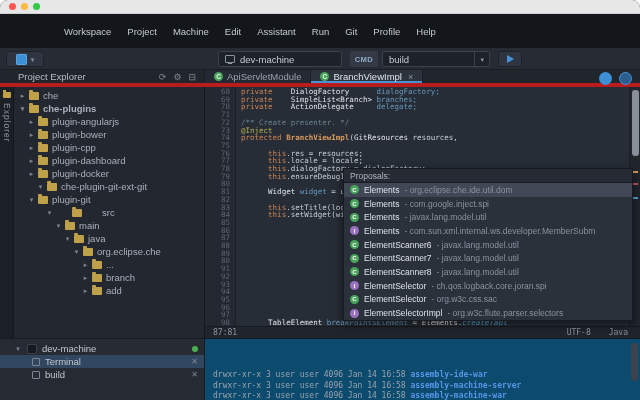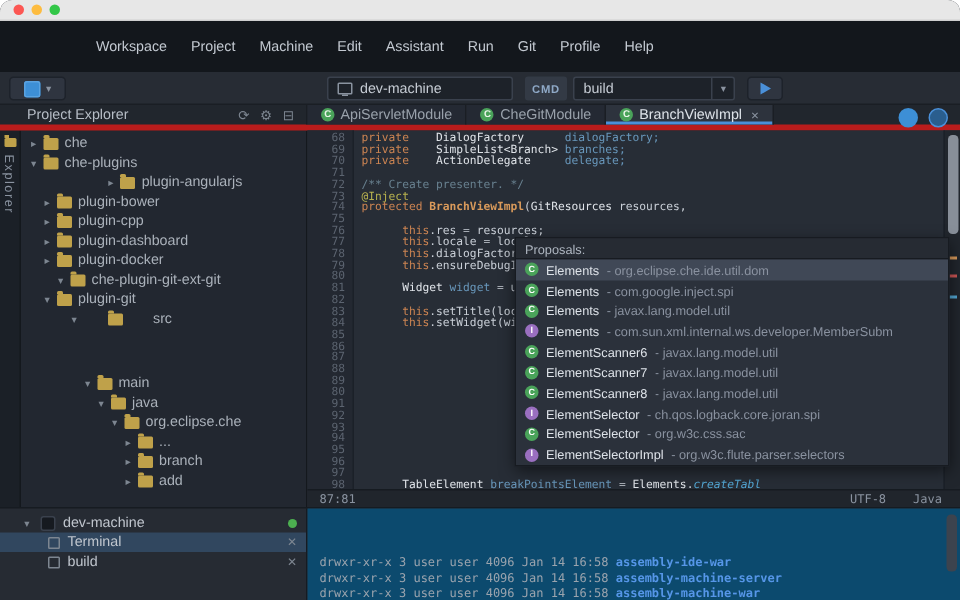--- a/index.html
+++ b/index.html
@@ -71,21 +71,21 @@
   .tk-c{color:#d99a5b;font-weight:bold}
   .tk-s{color:#c9cfd7}
   .ruler{width:11px;background:#21262d;border-left:1px solid #1b2028;position:relative;flex:none}
   .thumb{position:absolute;left:2px;top:3px;width:7px;height:66px;background:#9aa2ad;border-radius:3px;opacity:.85}
   .mark{position:absolute;left:3px;width:5px;height:2px}
   .mark.m1{top:84px;background:#d99a5b}
   .mark.m2{top:96px;background:#cc5555}
   .mark.m3{top:110px;background:#53a7d4}
 
   
-  .proposals{position:absolute;left:138px;top:71px;width:290px;height:153px;background:#2b313b;border:1px solid #171b21;box-shadow:0 3px 10px rgba(0,0,0,.55);z-index:5;display:flex;flex-direction:column}
+  .proposals{position:absolute;left:138px;top:81px;width:290px;height:153px;background:#2b313b;border:1px solid #171b21;box-shadow:0 3px 10px rgba(0,0,0,.55);z-index:5;display:flex;flex-direction:column}
   .p-title{height:14px;background:#262b33;border-bottom:1px solid #171b21;color:#aeb6c0;font-size:8.5px;display:flex;align-items:center;padding-left:6px;flex:none}
   .p-row{height:13.7px;display:flex;align-items:center;gap:5px;padding:0 6px;font-size:8.5px;white-space:nowrap;overflow:hidden}
   .p-row.sel{background:#404856}
   .p-ico{width:9px;height:9px;border-radius:50%;flex:none;color:#fff;font-size:6px;font-weight:bold;display:flex;align-items:center;justify-content:center}
   .p-ico.class{background:#4aa35a}
   .p-ico.interface{background:#9a6fc0}
   .p-name{color:#dde2e8}
   .p-pkg{color:#8a92a0;overflow:hidden;text-overflow:clip}
 
   
@@ -166,24 +166,20 @@
         <span>⟳</span>
         <span>⚙</span>
         <span>⊟</span>
       </span>
     </div>
     <div class="tabs">
         <div class="tab">
           <span class="cicon">C</span>
           <span>ApiServletModule</span>
         </div>
-        <div class="tab">
-          <span class="cicon">C</span>
-          <span>CheGitModule</span>
-        </div>
         <div class="tab active">
           <span class="cicon">C</span>
           <span>BranchViewImpl</span>
           <span class="close">×</span>
         </div>
       </div>
     <div class="right-icons">
       <span class="ricon a"></span>
       <span class="ricon b"></span>
     </div>
@@ -194,26 +190,26 @@
       <span class="minifolder"></span>
       <span class="vlabel">Explorer</span>
     </div>
 
     <div class="tree">
         <div class="trow" style="padding-left: 4px;">
           <span class="arrow">▸</span>
           <span class="ficon"></span>
           <span>che</span>
         </div>
-        <div class="trow" style="padding-left: 4px;">
+        <div class="trow" style="padding-left: 4px; font-weight: bold;">
           <span class="arrow">▾</span>
           <span class="ficon"></span>
           <span>che-plugins</span>
         </div>
-        <div class="trow" style="padding-left: 13px; justify-content: center;">
+        <div class="trow" style="padding-left: 13px;">
           <span class="arrow">▸</span>
           <span class="ficon"></span>
           <span>plugin-angularjs</span>
         </div>
         <div class="trow" style="padding-left: 13px;">
           <span class="arrow">▸</span>
           <span class="ficon"></span>
           <span>plugin-bower</span>
         </div>
         <div class="trow" style="padding-left: 13px;">
@@ -239,21 +235,21 @@
         <div class="trow" style="padding-left: 13px;">
           <span class="arrow">▾</span>
           <span class="ficon"></span>
           <span>plugin-git</span>
         </div>
         <div class="trow" style="padding-left: 31px; gap: 16px;">
           <span class="arrow">▾</span>
           <span class="ficon"></span>
           <span>src</span>
         </div>
-        <div class="trow" style="padding-left: 40px; margin-top: 30px;">
+        <div class="trow" style="padding-left: 40px;">
           <span class="arrow">▾</span>
           <span class="ficon"></span>
           <span>main</span>
         </div>
         <div class="trow" style="padding-left: 49px;">
           <span class="arrow">▾</span>
           <span class="ficon"></span>
           <span>java</span>
         </div>
         <div class="trow" style="padding-left: 58px;">

